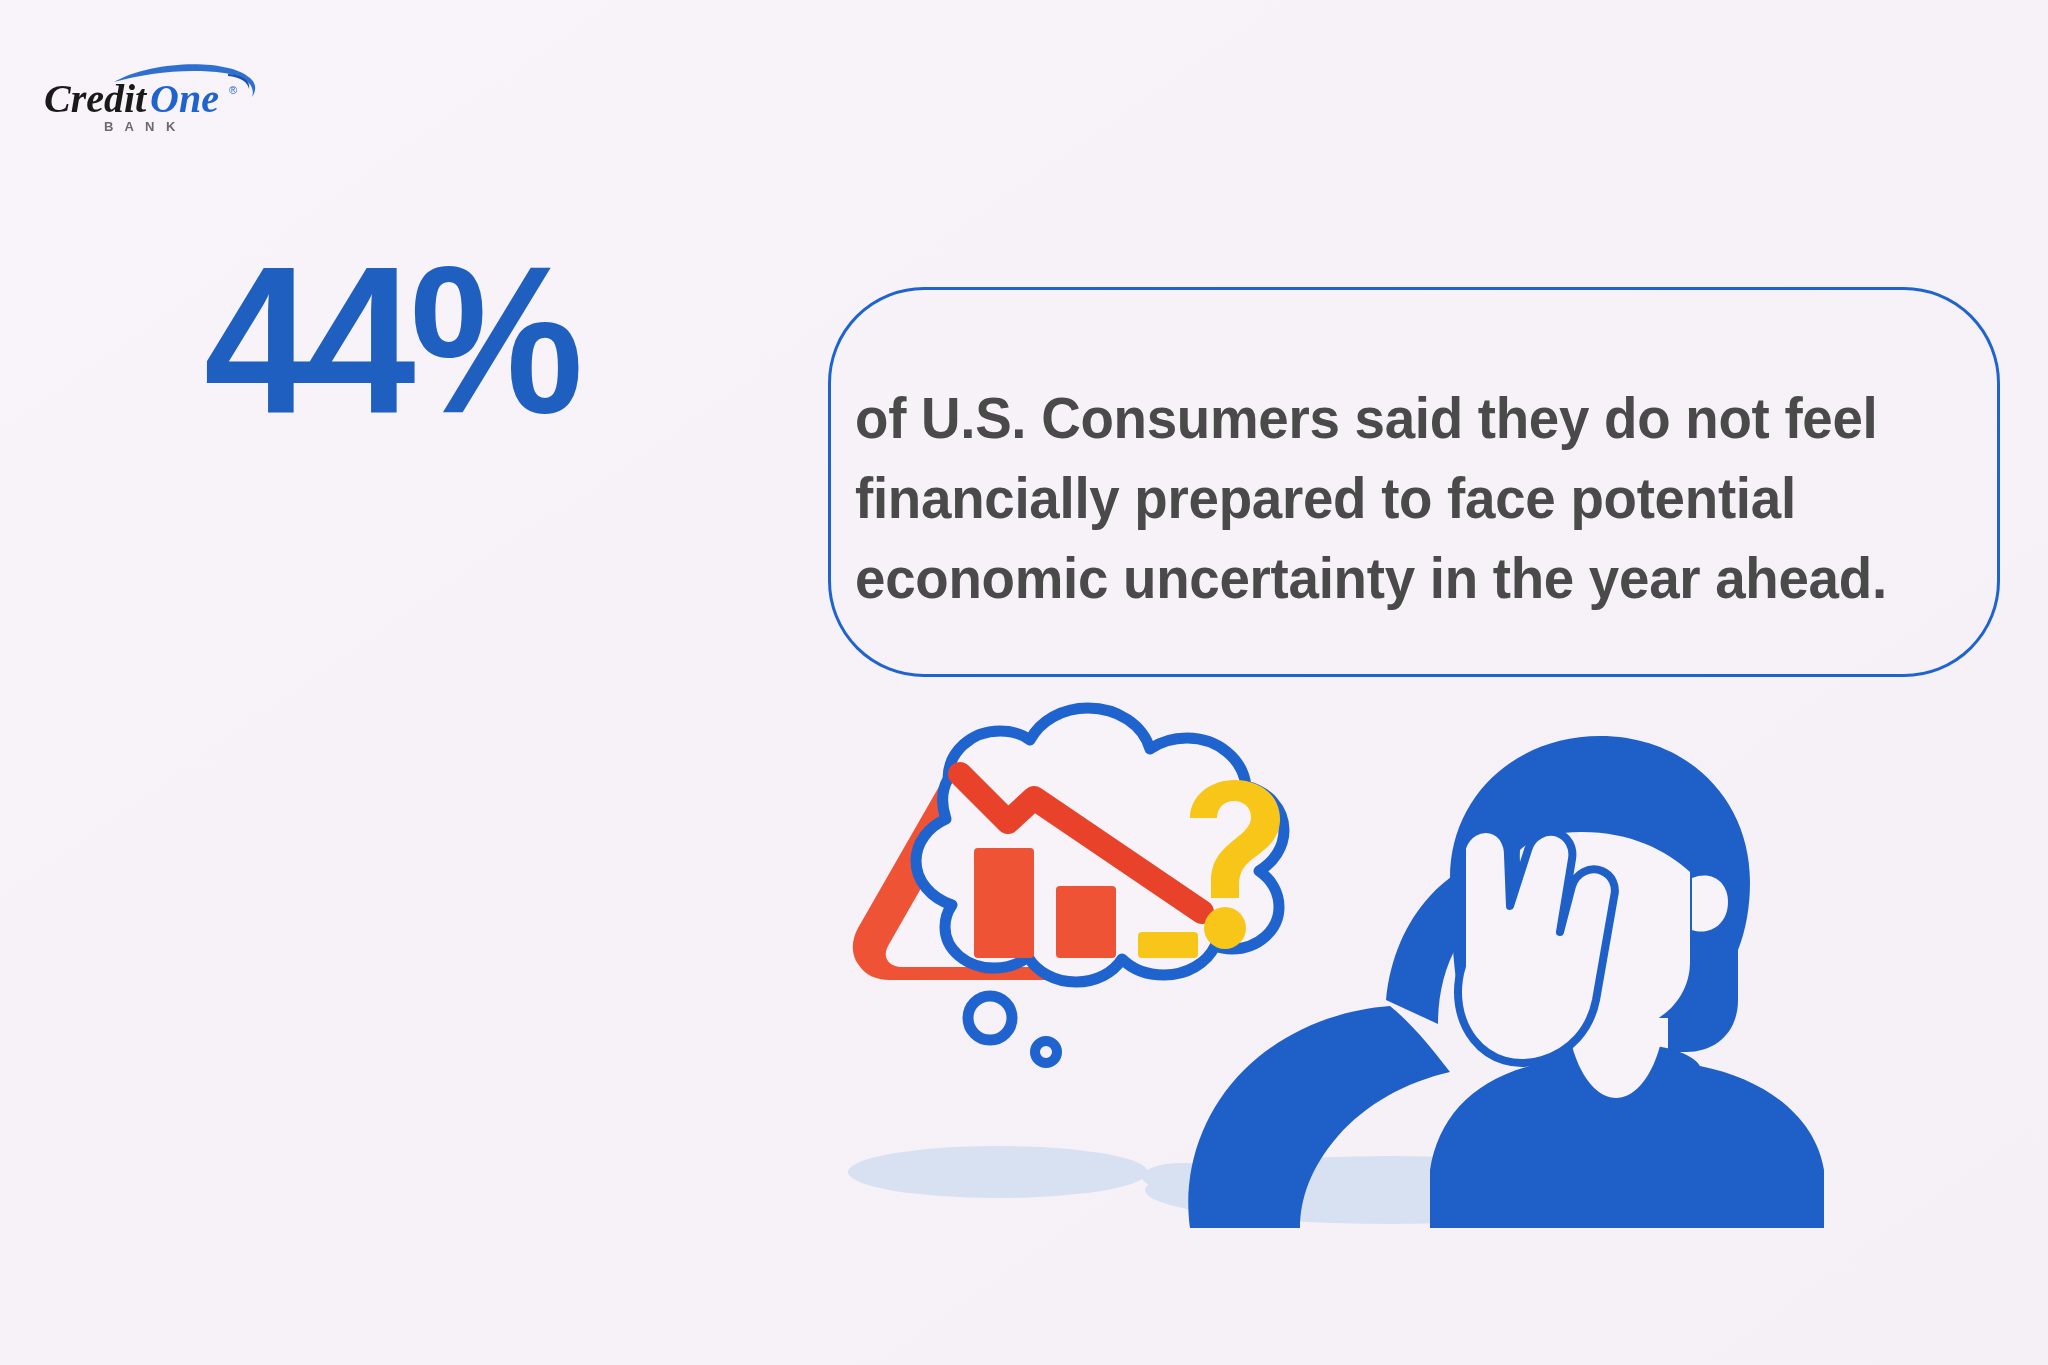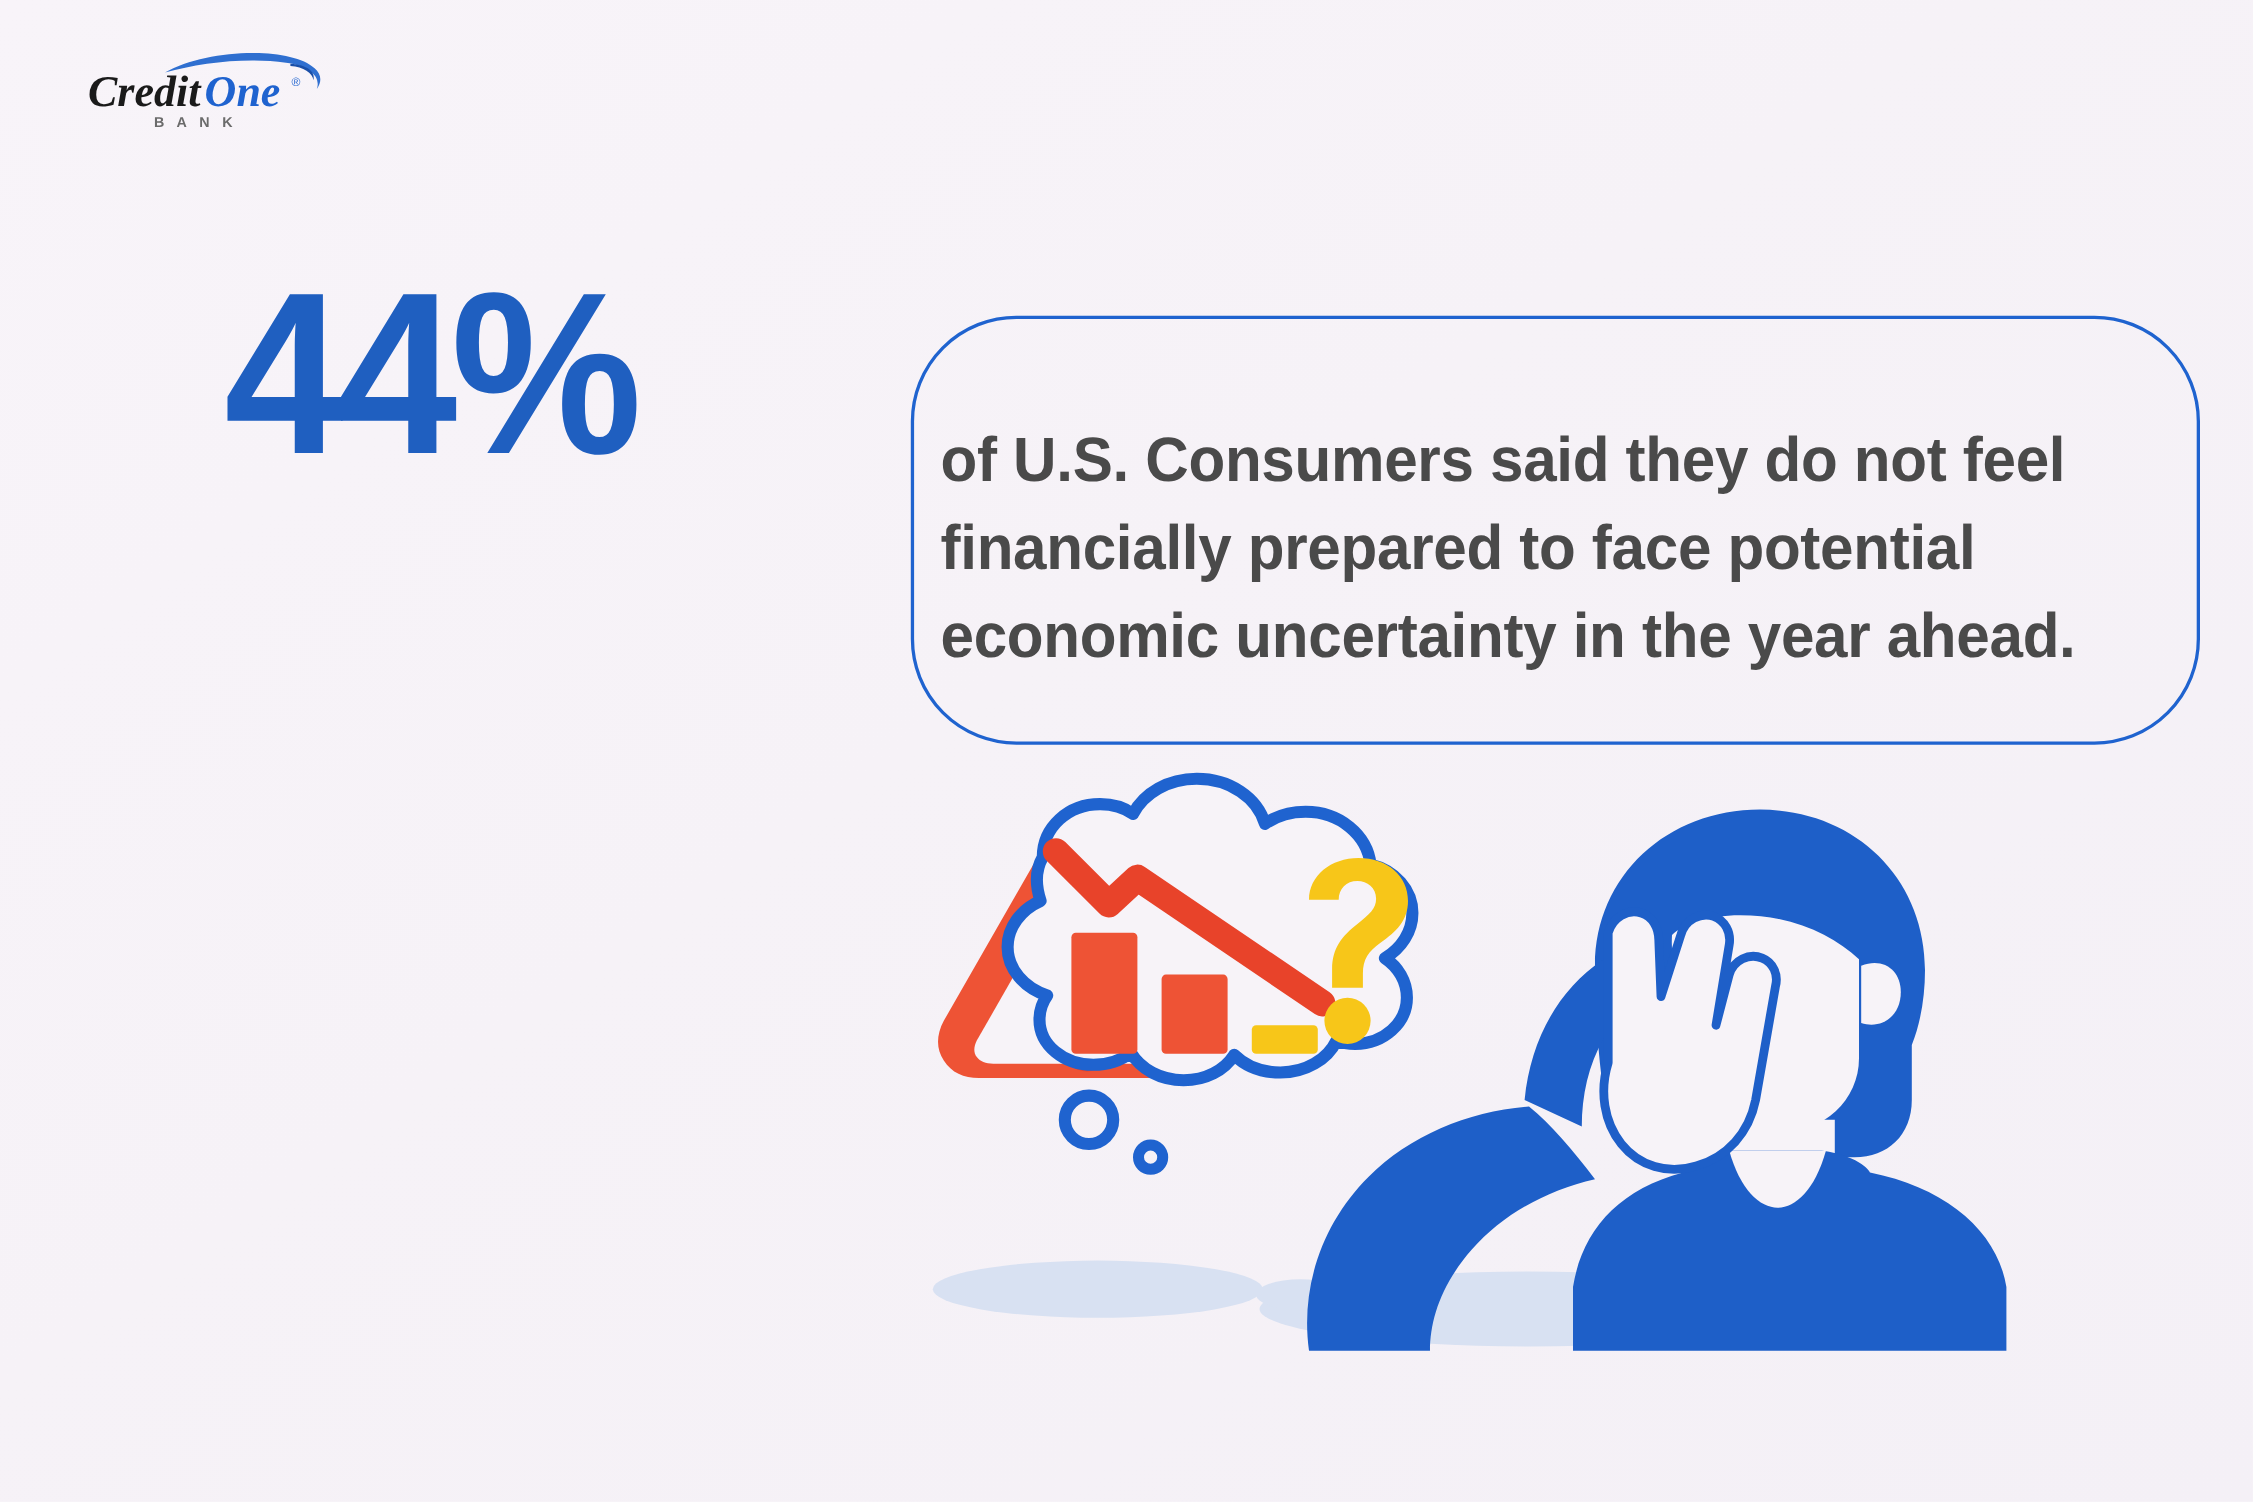--- a/index.html
+++ b/index.html
@@ -20,24 +20,23 @@
     inset: 0;
     width: 2048px;
     height: 1365px;
     background: linear-gradient(145deg, #f8f4f9 0%, #f6f2f7 45%, #f4f0f6 100%);
   }
 
   
   .logo-wrap {
     position: absolute;
     left: 42px;
-    top: 36px;
+    top: 52px;
     width: 230px;
     height: 86px;
-    margin-left: 36px;
   }
   .logo-svg { display: block; width: 230px; height: 86px; }
 
   
   .stat {
     position: absolute;
     left: 176px;
     top: 247px;
     width: 430px;
     height: 185px;

